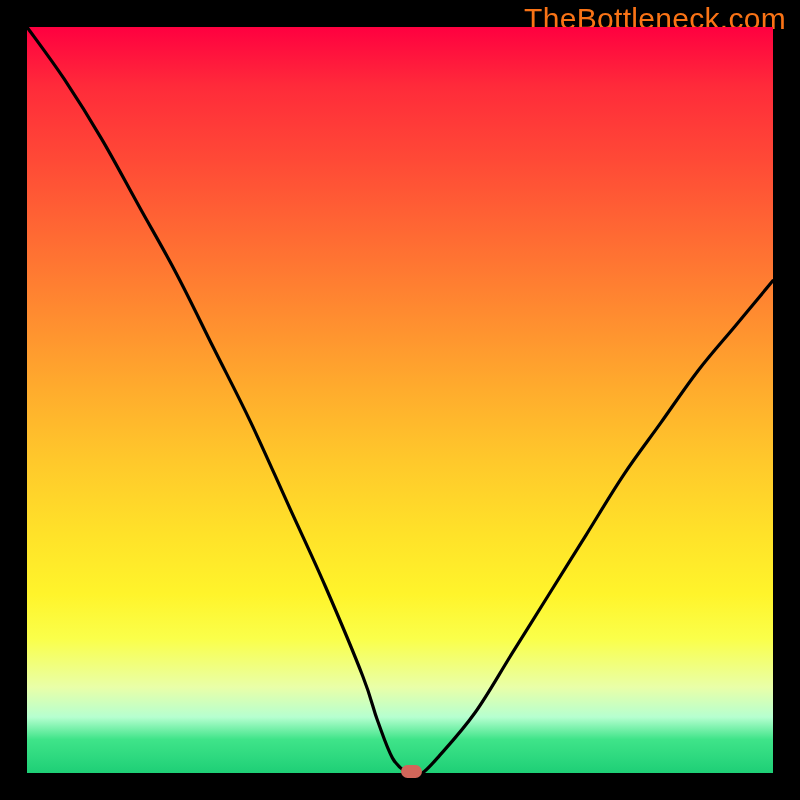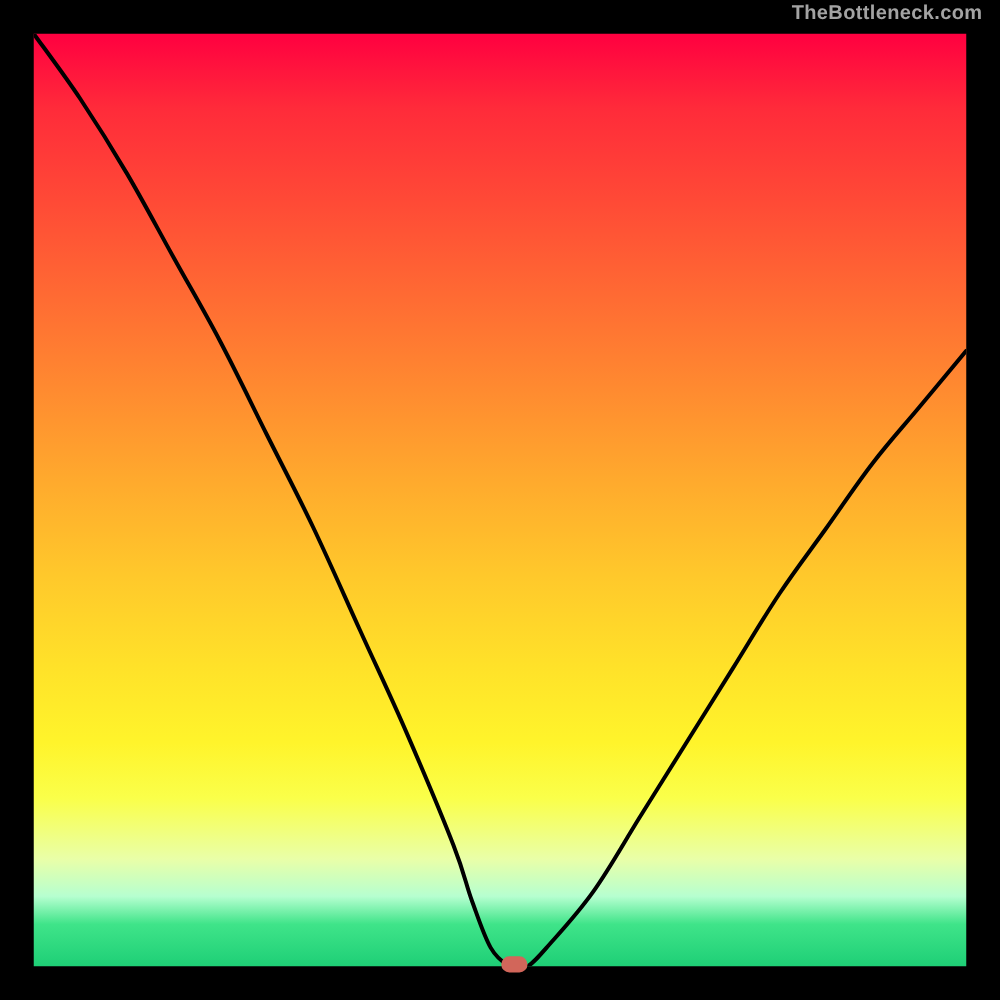--- a/index.html
+++ b/index.html
@@ -40,23 +40,23 @@
       #e9ffa8 88.5%,
       #b6ffd0 92.5%,
       #3fe489 95.5%,
       #1ecf76 100%
     );
   }
   .watermark {
     position: absolute;
     top: 2px;
     right: 14px;
-    color: #a3a3a3;
-    font-size: 16px;
-    font-weight: 700;
+    color: #f97316;
+    font-size: 30px;
+    font-weight: 400;
     letter-spacing: 0.3px;
     user-select: none;
   }
   svg.curve {
     position: absolute;
     top: 0;
     left: 0;
     width: 746px;
     height: 746px;
   }

